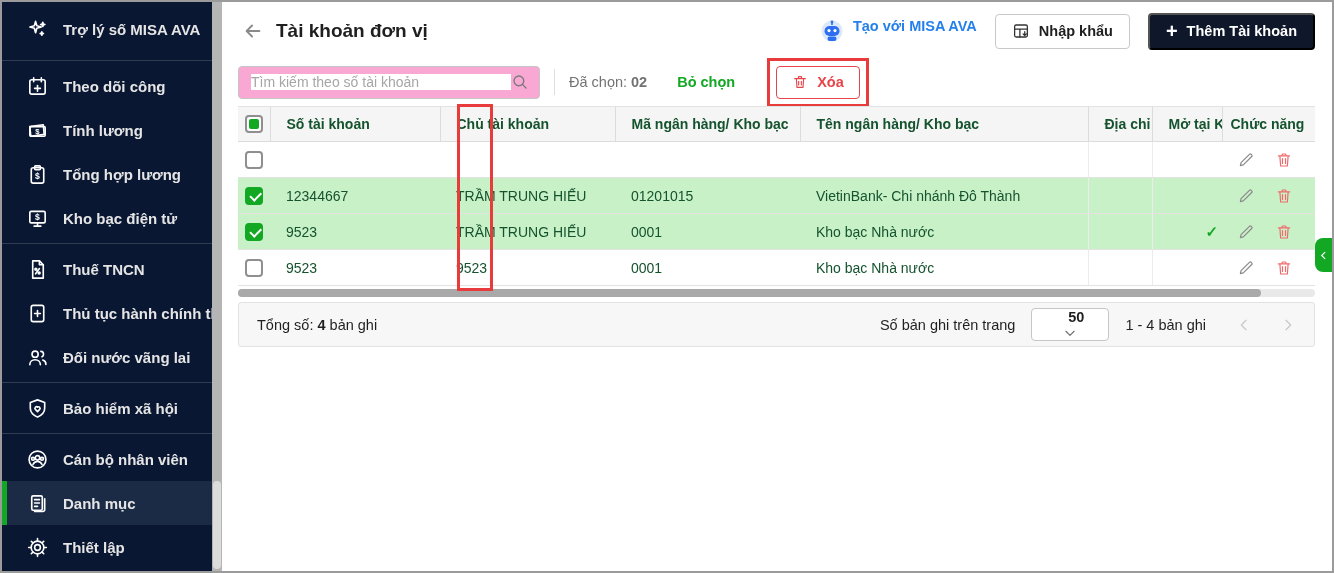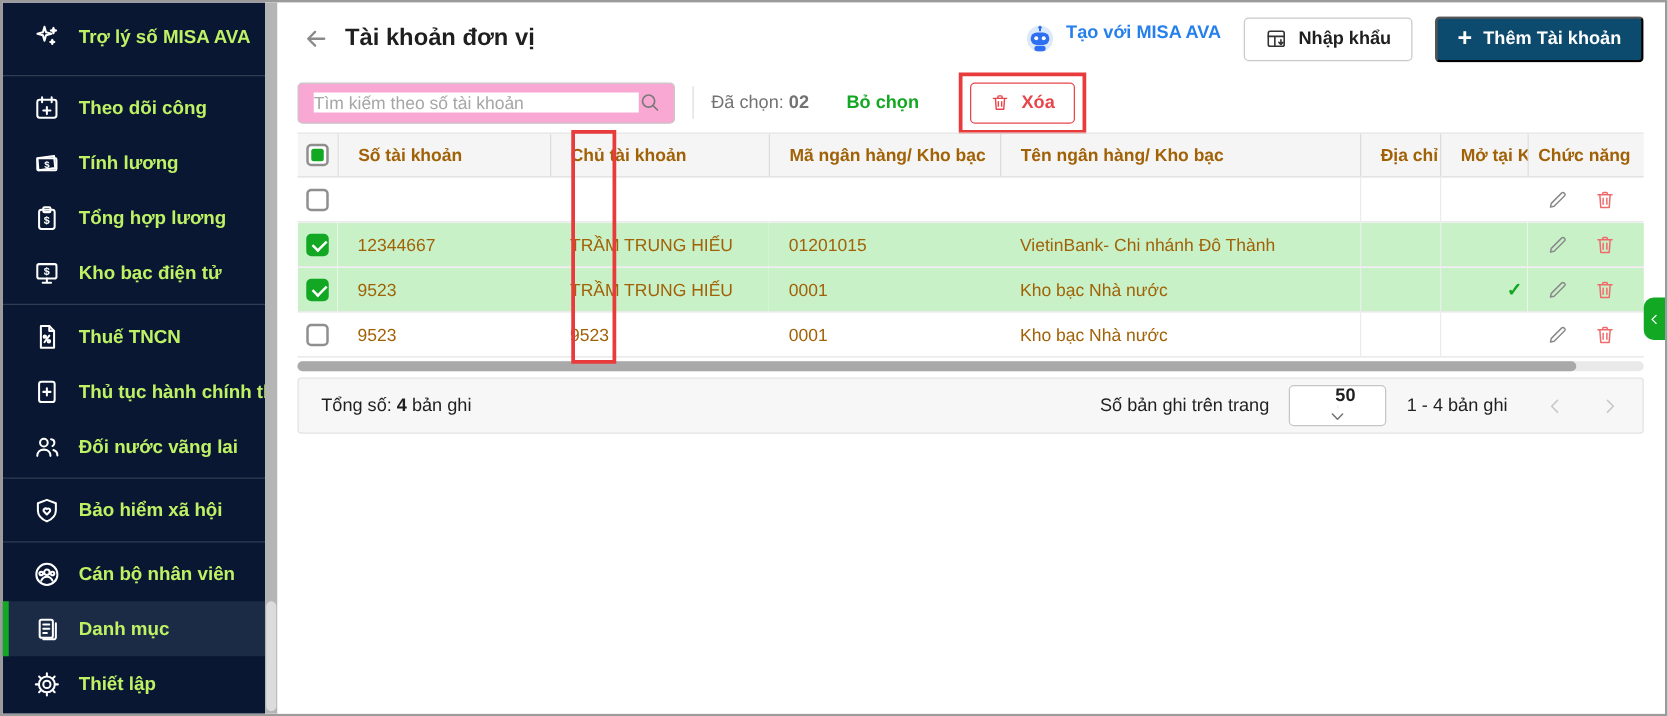--- a/index.html
+++ b/index.html
@@ -9,21 +9,21 @@
     border: 2px solid #9b9b9b;
     background: #fff;
     position: relative;
     overflow: hidden;
   }
   .app { display:flex; height:100%; }
 
   
   .sidebar {
     width: 210px; flex-shrink: 0;
-    background: #091732; color: #bef264;
+    background: #091732; color: #e5e5e5;
     overflow: hidden;
   }
   .sb-item {
     height: 44px; display: flex; align-items: center;
     padding-left: 22px; gap: 13px;
     font-size: 15px; font-weight: bold; cursor: pointer;
     position: relative; white-space: nowrap;
   }
   .sb-item.sb-header { height: 55px; }
   .sb-item.active { background:#1b2a45;padding-left:22px; }
@@ -44,40 +44,40 @@
 
   .page-header { height:58px; display:flex; align-items:center; }
   .back-btn { width:30px; height:30px; display:flex; align-items:center; justify-content:center; cursor:pointer; margin-right:8px; }
   .back-btn svg { width:22px; height:22px; stroke:#8a8a8a; fill:none; stroke-width:2; stroke-linecap:round; stroke-linejoin:round; }
   .page-title { font-size:19px; font-weight:bold; color:#1f1f1f; }
   .header-right { margin-left:auto; display:flex; align-items:center; gap:18px; }
   .ava-link { display:flex; gap:8px; color:#2680eb; font-weight:bold; font-size:14.5px; cursor:pointer; }
   .btn { display:flex; align-items:center; gap:9px; border-radius:4px; font-weight:bold; font-size:14.5px; cursor:pointer; }
   .btn-import { border:1px solid #c9c9c9; background:#fff; color:#1f1f1f; height:35px; padding:0 16px; }
   .btn-import svg { width:18px; height:18px; stroke:#333; fill:none; stroke-width:1.7; stroke-linecap:round; stroke-linejoin:round; }
-  .btn-add { background:#0c4a6e; color:#fff; height:37px; padding:0 16px; }
+  .btn-add { background:#0f172a; color:#fff; height:37px; padding:0 16px; }
   .plus-glyph::before { content:"+"; font-size:20px; font-weight:bold; line-height:1; }
 
   
   .toolbar { height:44px; display:flex; align-items:center; overflow:visible; }
   .search-box { width:302px; height:33px; border:1px solid #c6c6c6; border-radius:4px; display:flex; align-items:center; padding:0 10px 0 12px; background:#f9a8d4; }
   .search-box input { border:none; outline:none; flex:1; font-size:14px; color:#333; font-family:inherit; min-width:0; }
   .search-box input::placeholder { color:#a6a6a6; }
   .search-box svg { width:18px; height:18px; stroke:#7a7a7a; fill:none; stroke-width:1.8; stroke-linecap:round; }
   .tb-divider { width:1px; height:26px; background:#dedede; margin:0 14px; }
   .selected-info { font-size:14.5px; color:#737373;text-align:right; }
   .selected-info b { margin-left:4px; }
   .deselect { color:#13a823; font-weight:bold; font-size:14.5px; margin-left:30px; cursor:pointer; }
   .delete-anno { border:3px solid #e83c3c; padding:5px 6px; margin-left:32px; display:inline-flex; }
   .btn-delete { border:1px solid #e8454a; color:#e8454a; background:#fff; height:33px; padding:0 15px; }
   .btn-delete svg { width:16px; height:16px; stroke:#e8454a; fill:none; stroke-width:1.7; stroke-linecap:round; stroke-linejoin:round; }
 
   
   .table-wrap { position:relative; margin-top:2px; }
-  table { border-collapse:collapse; table-layout:fixed; width:1077px; font-size:14px; color:#a16207; }
+  table { border-collapse:collapse; table-layout:fixed; width:1077px; font-size:14px; color:#14532d; }
   th {
     height:35px; background:#f5f5f5; font-weight:bold; text-align:left;
     padding-left:16px; border-top:1px solid #e3e3e3; border-bottom:1px solid #dcdcdc;
     white-space:nowrap; overflow:hidden;
   }
   th + th { border-left:1px solid #dcdcdc; }
   td { height:36px; border-bottom:1px solid #e3e3e3; padding-left:16px; white-space:nowrap; overflow:hidden; }
   td.c-diachi, td.c-motai { border-left:1px solid #ececec; }
   tr.selected td { background:#c9f1c8; }
   th.c-check, td.c-check { padding-left:0; text-align:center; }

